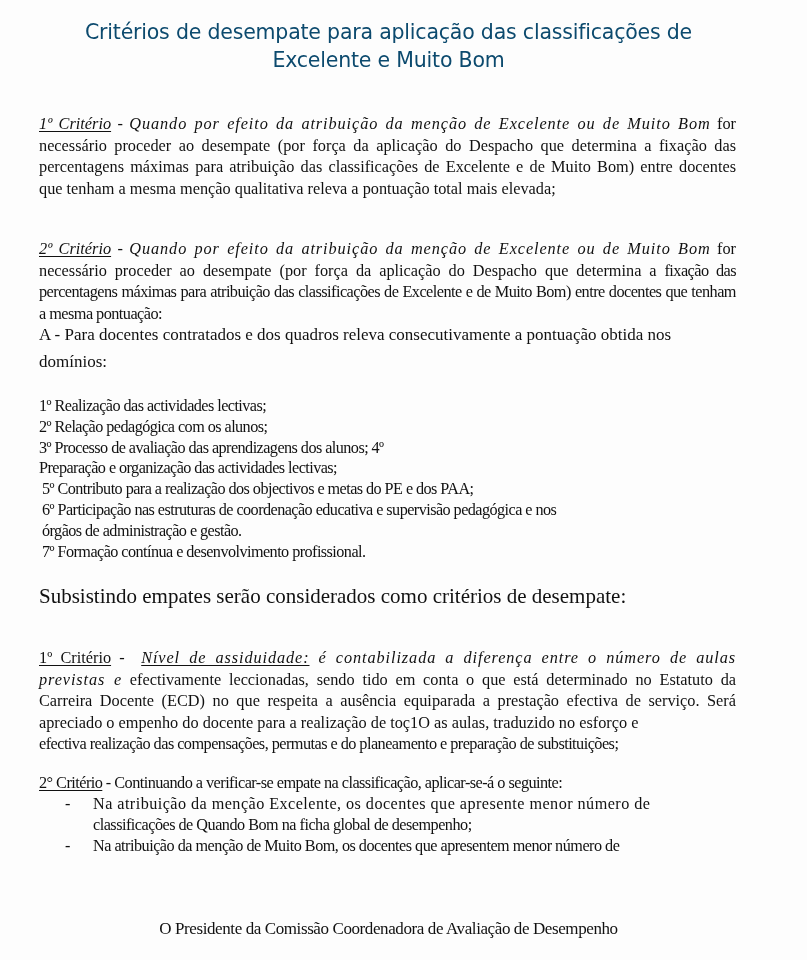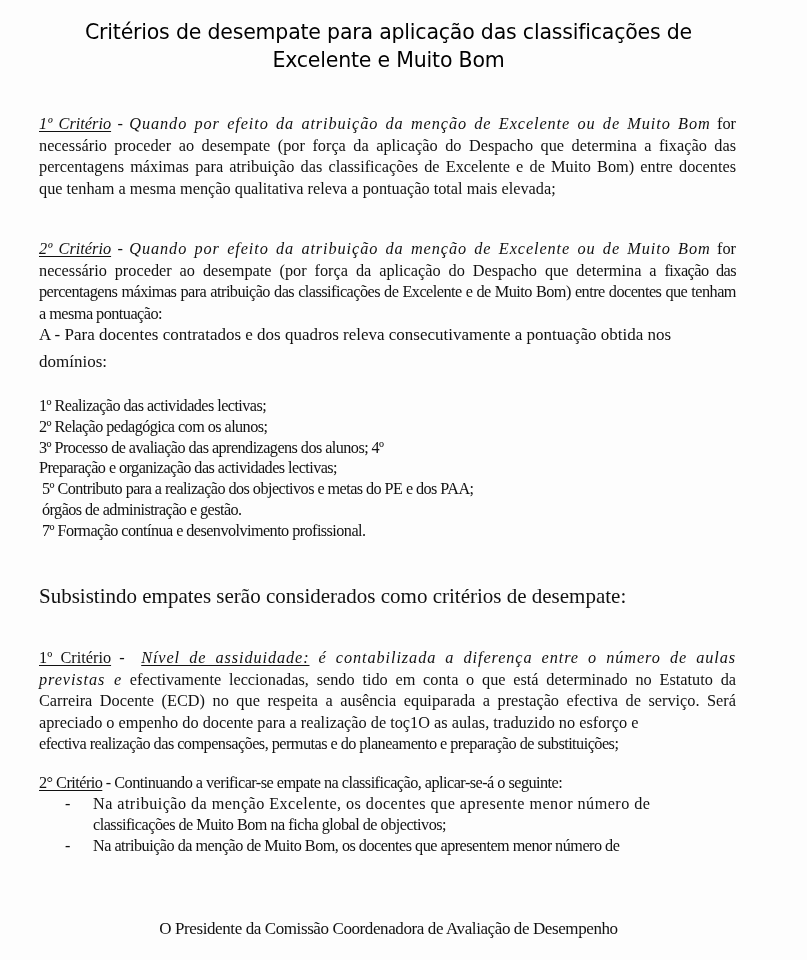--- a/index.html
+++ b/index.html
@@ -24,21 +24,21 @@
     }
     .title {
       position: absolute;
       left: 0;
       top: 18px;
       width: 777px;
       text-align: center;
       font-family: "DejaVu Sans", "Liberation Sans", sans-serif;
       font-size: 20.5px;
       line-height: 28px;
-      color: #000000;
+      color: #0c4a6e;
       letter-spacing: -0.2px;
     }
     .block {
       position: absolute;
       left: 39px;
       width: 697px;
       font-size: 16.3px;
       line-height: 21.5px;
       text-align: justify;
       margin-top: 20px;
@@ -126,41 +126,42 @@
   </div>
 
   <div class="a-para" style="top:321px;">A - Para docentes contratados e dos quadros releva consecutivamente a pontuação obtida nos domínios:</div>
 
   <div class="list" style="top:396px;">
     <div>1º Realização das actividades lectivas;</div>
     <div>2º Relação pedagógica com os alunos;</div>
     <div>3º Processo de avaliação das aprendizagens dos alunos; 4º</div>
     <div>Preparação e organização das actividades lectivas;</div>
     <div class="ind">5º Contributo para a realização dos objectivos e metas do PE e dos PAA;</div>
+    <div class="ind">6º Participação nas estruturas de coordenação educativa e supervisão pedagógica e nos</div>
     <div class="ind">órgãos de administração e gestão.</div>
     <div class="ind">7º Formação contínua e desenvolvimento profissional.</div>
   </div>
 
   <div class="sub-head">Subsistindo empates serão considerados como critérios de desempate:</div>
 
   <div class="block" style="top:627px;">
     <span class="u">1º Critério</span><span> - </span>&nbsp;<span class="u spaced-i">Nível de assiduidade:</span><span class="spaced-i"> é contabilizada a diferença entre o número de aulas previstas e</span><span> efectivamente leccionadas, sendo tido em conta o que está determinado no Estatuto da Carreira Docente (ECD) no que respeita a ausência equiparada a prestação efectiva de serviço. Será apreciado o empenho do docente para a realização de toç1O as aulas, traduzido no esforço e</span>
     <span class="cond" style="display:block;text-align:left;">efectiva realização das compensações, permutas e do planeamento e preparação de substituições;</span>
   </div>
 
   <div class="block left cond" style="top:752px;">
     <span class="u">2° Critério</span><span> - Continuando a verificar-se empate na classificação, aplicar-se-á o seguinte:</span>
   </div>
 
   <div class="bullets">
     <div class="bullet first">
       <span class="dash">-</span>
       <span class="txt">
         <span style="display:block;">Na atribuição da menção Excelente, os docentes que apresente menor número de</span>
-        <span class="line2" style="display:block;">classificações de Muito Bom na ficha global de objectivos;</span>
+        <span class="line2" style="display:block;">classificações de Quando Bom na ficha global de desempenho;</span>
       </span>
     </div>
     <div class="bullet second">
       <span class="dash">-</span>
       <span class="txt">
         <span style="display:block;">Na atribuição da menção de Muito Bom, os docentes que apresentem menor número de</span>
       </span>
     </div>
   </div>
 

